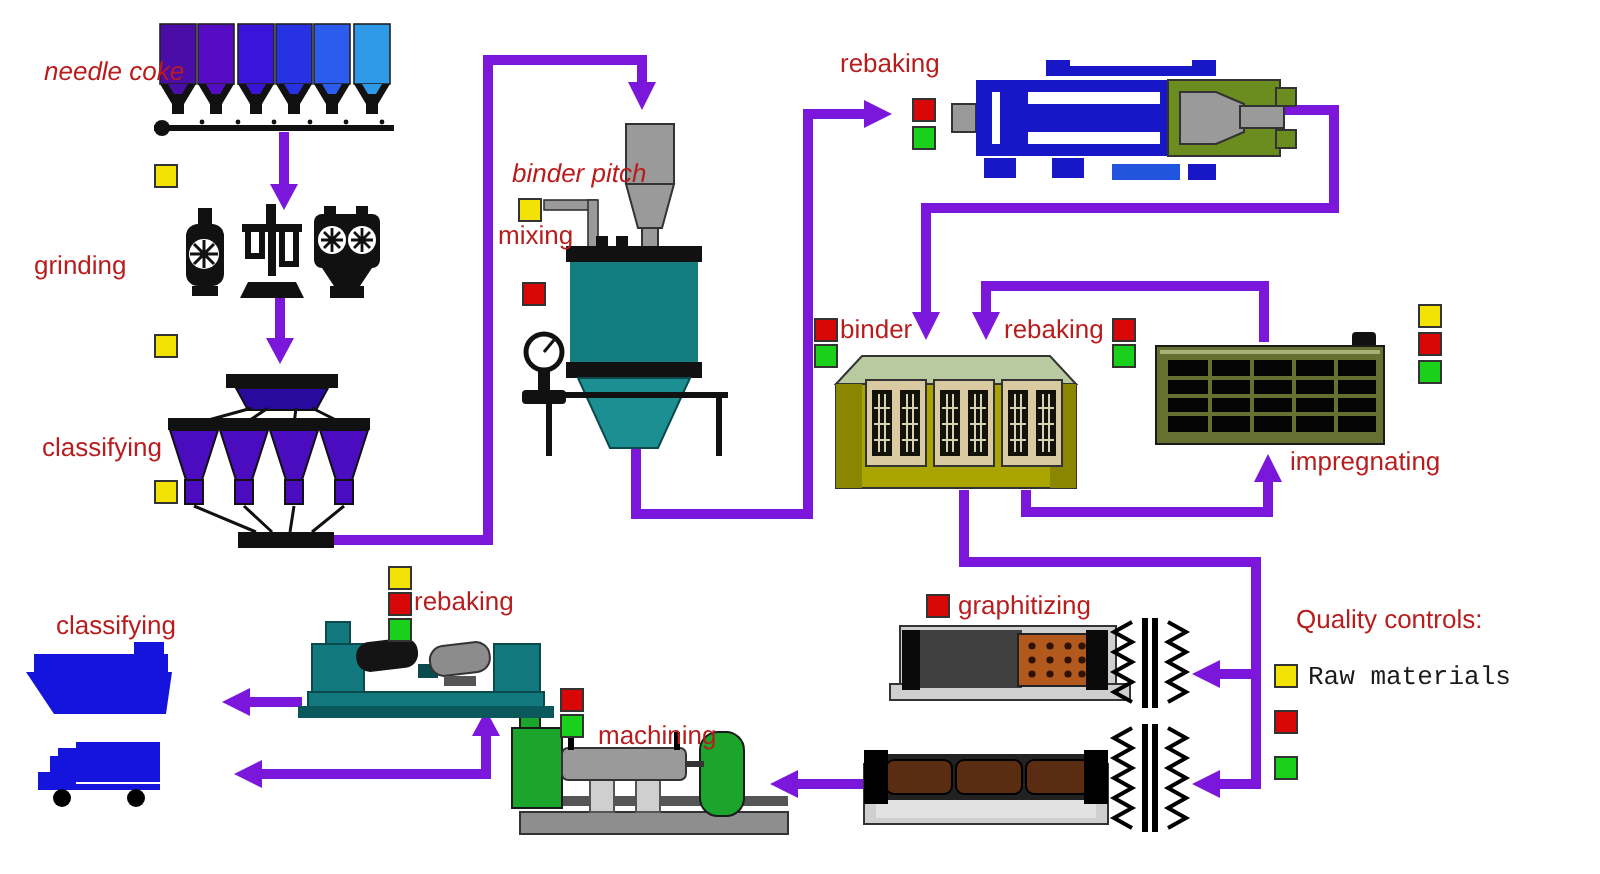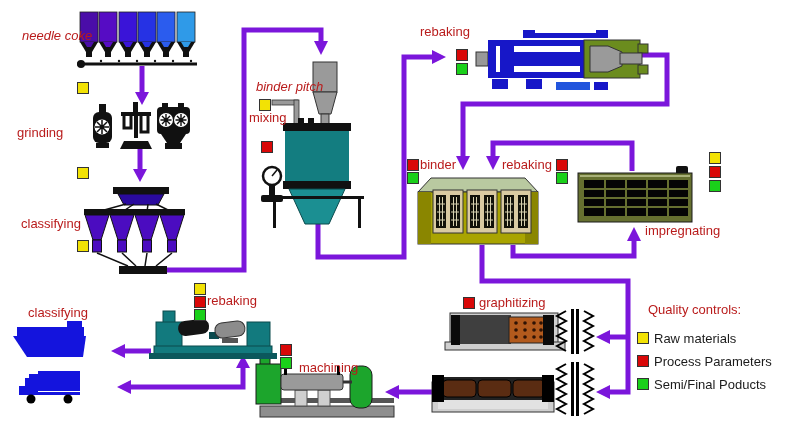--- a/index.html
+++ b/index.html
@@ -9,21 +9,21 @@
   .lbl{position:absolute;z-index:2;font-size:13px;color:#b91c1c;white-space:nowrap;line-height:13px;}
   .it{font-style:italic;}
   .sq{position:absolute;z-index:2;width:10px;height:10px;border:1px solid #333;}
   .sq-y{background:var(--raw_materials,#f2e205);}
   .sq-r{background:var(--process_parameters,#d90808);}
   .sq-g{background:var(--semi_final_products,#1ad01a);}
   .flow{fill:none;stroke:var(--flow_arrow,#7b16db);stroke-width:5;stroke-linejoin:miter;stroke-linecap:butt;}
   .fhead{fill:var(--flow_arrow,#7b16db);}
   .coil{fill:none;stroke:#000;stroke-width:2;}
   .c-blue{fill:var(--vehicle_blue,#1414dd);}
-  .legend-row{position:absolute;z-index:2;font-size:13px;color:#1b1b1b;white-space:nowrap;}
+  .legend-row{position:absolute;z-index:2;font-size:13px;color:#1b1b1b;white-space:nowrap;font-family:Liberation Mono, monospace;}
 </style>
 </head>
 <body>
 
 <div id="canvas">
 
 <svg id="art" width="800" height="437" viewBox="0 0 800 437">
 
   <g>
     <polyline class="flow" points="142,66 142,93"></polyline>
@@ -368,17 +368,15 @@
 <div class="sq sq-r" style="left:280px;top:344px"></div>
 <div class="sq sq-g" style="left:280px;top:357px"></div>
 <div class="sq sq-y" style="left:194px;top:283px"></div>
 <div class="sq sq-r" style="left:194px;top:296px"></div>
 <div class="sq sq-g" style="left:194px;top:309px"></div>
 
 <div class="lbl" style="left:648px;top:303px">Quality controls:</div>
 <div class="sq sq-y" style="left:637px;top:332px"></div>
 <div class="legend-row" style="left:654px;top:331px">Raw materials</div>
 <div class="sq sq-r" style="left:637px;top:355px"></div>
-<div class="legend-row" style="left:654px;top:354px">Process Parameters</div>
 <div class="sq sq-g" style="left:637px;top:378px"></div>
-<div class="legend-row" style="left:654px;top:377px">Semi/Final Poducts</div>
 
 </div>
 
 </body></html>

